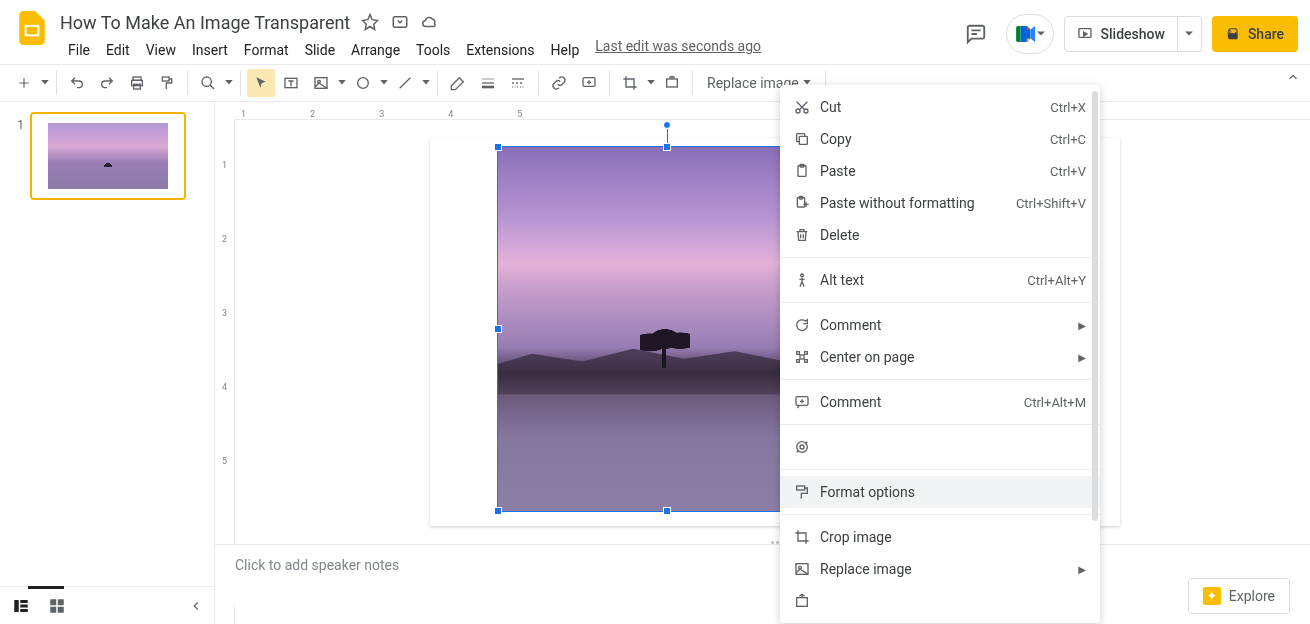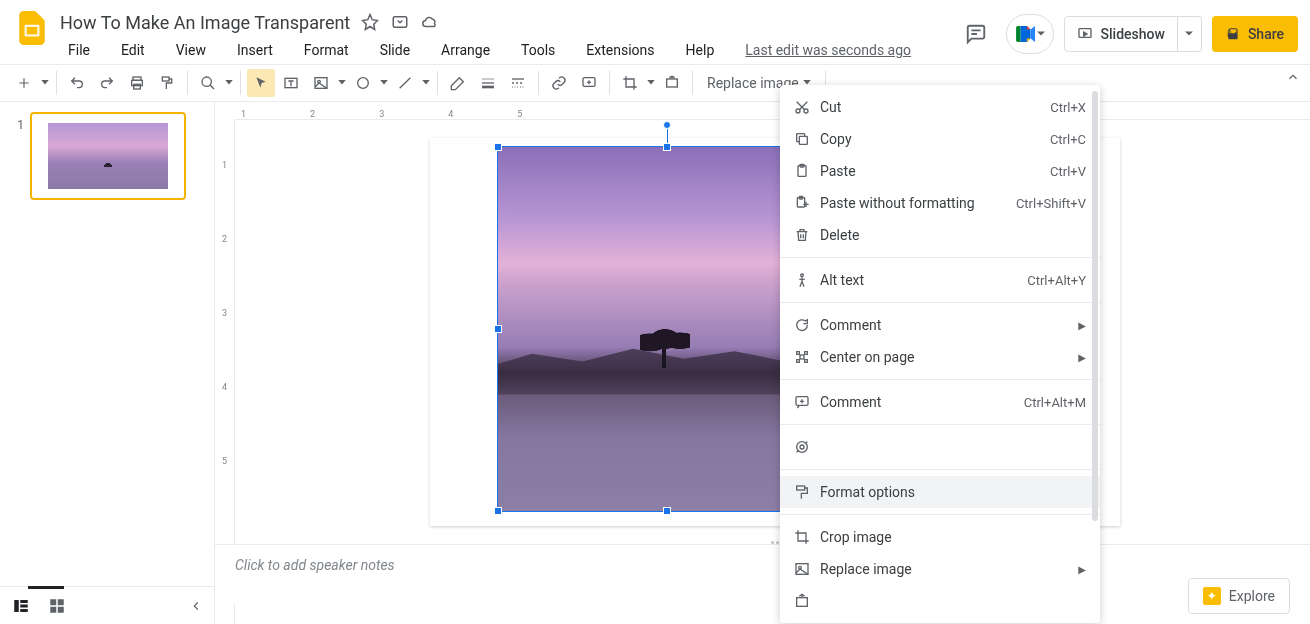--- a/index.html
+++ b/index.html
@@ -6,21 +6,21 @@
   body { width: 1310px; height: 624px; overflow: hidden; background: #fff; color: #3c4043; font-size: 14px; position: relative; }
 
   
   .header { display: flex; align-items: flex-start; padding: 8px 12px 0 12px; height: 64px; }
   .logo { width: 40px; height: 40px; display: flex; align-items: center; justify-content: center; border-radius: 50%; }
   .logo svg { width: 26px; height: 34px; }
   .title-area { flex: 1; padding-left: 8px; }
   .title-row { display: flex; align-items: center; gap: 10px; height: 28px; }
   .doc-title { font-size: 18px; color: #3c4043; }
   .title-icon { width: 20px; height: 20px; display:flex; align-items:center; justify-content:center; color:#5f6368; }
-  .menu-row { display: flex; gap: 15px; margin-top: 2px; align-items:center; }
+  .menu-row { display: flex; gap: 0; margin-top: 2px; }
   .menu-item { padding: 4px 8px; color: #202124; font-size: 14px; border-radius:4px; cursor:pointer; }
   .last-edit { margin-left: 8px; color:#5f6368; text-decoration: underline; font-size:14px; cursor:pointer; }
 
   .header-right { display:flex; align-items:center; gap:10px; padding-top:6px; }
   .hr-icon { width:40px; height:40px; display:flex; align-items:center; justify-content:center; color:#5f6368; border-radius:50%; cursor:pointer; }
   .meet-btn { width:48px; height:40px; border:1px solid #dadce0; border-radius:20px; display:flex; align-items:center; justify-content:center; cursor:pointer; }
   .slideshow-wrap { display:flex;border-radius:13px; }
   .slideshow-btn { height:36px; border:1px solid #dadce0; border-radius:4px 0 0 4px; display:flex; align-items:center; padding:0 12px; gap:8px; cursor:pointer; color:#3c4043; font-weight:500; }
   .slideshow-drop { height:36px; width:24px; border:1px solid #dadce0; border-left:none; border-radius:0 4px 4px 0; display:flex; align-items:center; justify-content:center; cursor:pointer; }
   .share-btn { height:36px; background:#fbbc04; border-radius:4px; display:flex; align-items:center; padding:0 14px; gap:8px; cursor:pointer; color:#3c4043; font-weight:500;justify-content:space-between; }
@@ -52,21 +52,21 @@
   .sel-image .tree { position:absolute; left:42%; top:48%; width:50px; height:46px; }
   .sel-image .tree::before { content:""; position:absolute; left:22px; top:20px; width:4px; height:26px; background:#1a1420; }
   .sel-image .tree::after { content:""; position:absolute; left:0; top:0; width:50px; height:34px; background:radial-gradient(ellipse at 50% 50%, #1f1726 40%, transparent 42%), radial-gradient(ellipse at 20% 60%, #1f1726 30%, transparent 32%), radial-gradient(ellipse at 80% 55%, #1f1726 30%, transparent 32%); }
   .handle { position:absolute; width:8px; height:8px; background:#1a73e8; border:1px solid #fff; }
   .h-tl{left:-4px;top:-4px}.h-tr{right:-4px;top:-4px}.h-bl{left:-4px;bottom:-4px}.h-br{right:-4px;bottom:-4px}
   .h-ml{left:-4px;top:50%;margin-top:-4px}.h-mr{right:-4px;top:50%;margin-top:-4px}
   .h-tm{left:50%;top:-4px;margin-left:-4px}.h-bm{left:50%;bottom:-4px;margin-left:-4px}
   .rotate-h { position:absolute; left:50%; top:-26px; margin-left:-4px; width:8px; height:8px; background:#1a73e8; border-radius:50%; border:1px solid #fff; }
   .rotate-line { position:absolute; left:50%; top:-18px; width:1px; height:14px; background:#1a73e8; }
 
-  .notes-area { position:absolute; left:215px; right:0; bottom:20px; height:60px; border-top:1px solid #e8eaed; padding:12px 20px; color:#80868b; font-size:14px; background:#fff;font-style:italic; }
+  .notes-area { position:absolute; left:215px; right:0; bottom:20px; height:60px; border-top:1px solid #e8eaed; padding:12px 20px; color:#80868b; font-size:14px; background:#fff; }
   .notes-drag { position:absolute; left:50%; top:-4px; width:30px; height:8px; display:flex; justify-content:center; gap:2px; }
   .notes-drag span{width:3px;height:3px;background:#bdc1c6;border-radius:50%}
 
   
   .bottombar { position:absolute; left:0; bottom:0; width:215px; height:38px; border-top:1px solid #e8eaed; display:flex; align-items:center; padding:0 12px; gap:18px; }
   .bb-left { display:flex; gap:18px; flex:1; }
   .bb-icon { color:#5f6368; cursor:pointer; }
   .filmstrip-sep { width:36px; height:3px; background:#202124; position:absolute; top:-1px; left:28px; }
 
   .explore-btn { position:absolute; right:20px; bottom:10px; height:36px; border:1px solid #dadce0; border-radius:4px; background:#fff; display:flex; align-items:center; padding:0 14px; gap:8px; color:#5f6368; cursor:pointer; z-index:5; }

